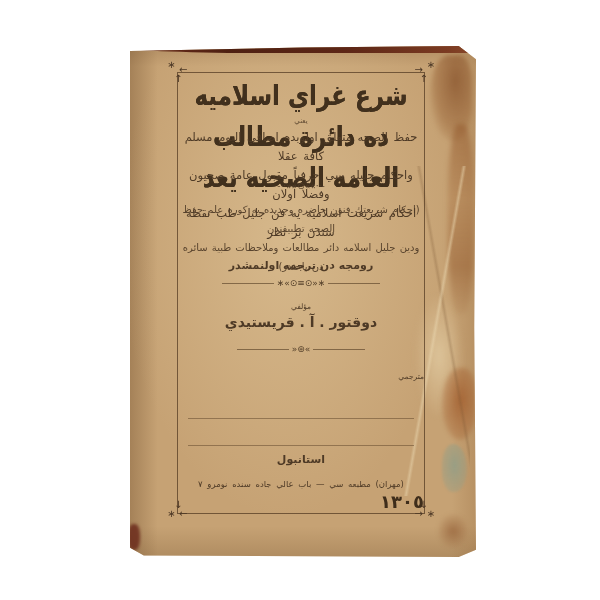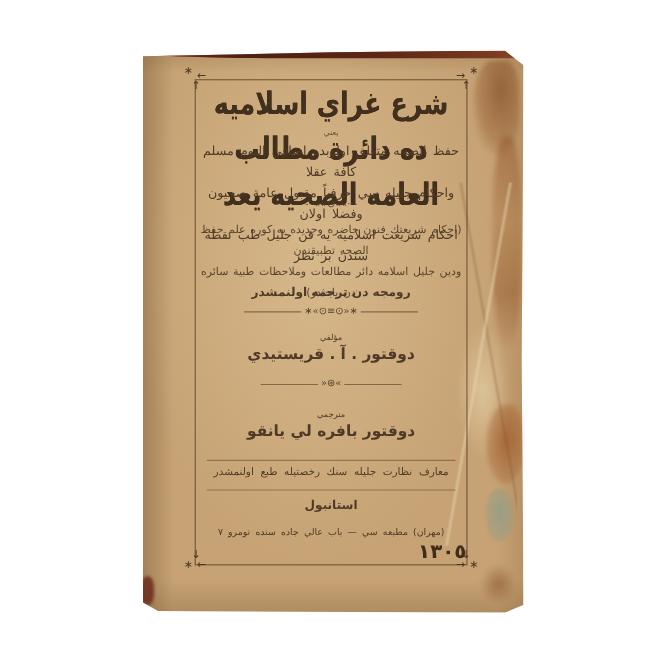--- a/index.html
+++ b/index.html
@@ -95,21 +95,21 @@
   .divider1{top:108px;font-size:9px;direction:ltr;color:#55402a;}
   .para2{top:127px;font-size:10px;line-height:19px;word-spacing:1px;opacity:.92;}
   .translated{top:186px;font-size:11px;font-weight:bold;}
   .hr-orn{position:absolute;left:18%;right:18%;display:flex;align-items:center;direction:ltr;color:#55402a;}
   .hr-orn .seg{flex:1;border-top:1px solid rgba(80,56,32,.6);}
   .hr-orn .mid{font-size:9px;padding:0 3px;line-height:1;}
   .divider2{top:206px;}
   .divider3{top:272px;left:24%;right:24%;}
   .author-label{top:229px;font-size:7.5px;}
   .author-name{top:241px;font-size:14px;font-weight:600;}
-  .translator-label{top:299px;font-size:7.5px;}
+  .translator-label{top:299px;font-size:7.5px;text-align:right;}
   .translator-name{top:311px;font-size:14px;font-weight:600;}
   .rule{position:absolute;left:4%;right:4%;border-top:1px solid rgba(80,56,32,.45);}
   .rule1{top:345px;}
   .rule2{top:372px;}
   .license{top:351px;font-size:9.5px;word-spacing:3px;}
   .city{top:380px;font-size:11px;font-weight:700;}
   .printer{top:406px;font-size:8.5px;word-spacing:2px;text-align:center;}
   .year{top:418px;font-size:18px;font-weight:bold;letter-spacing:2px;color:#3e2d1b;text-align:right;}
 </style>
 </head>
@@ -171,24 +171,22 @@
       <div class="tline author-label">مؤلفي</div>
       <div class="tline author-name">دوقتور . آ . قريستيدي</div>
 
       <div class="hr-orn divider3">
         <span class="seg"></span>
         <span class="mid">»⊛«</span>
         <span class="seg"></span>
       </div>
 
       <div class="tline translator-label">مترجمي</div>
-      <div class="tline translator-name">دوقتور بافره لي يانقو</div>
 
       <div class="rule rule1"></div>
-      <div class="tline license">معارف نظارت جليله سنك رخصتيله طبع اولنمشدر</div>
       <div class="rule rule2"></div>
 
       <div class="tline city">استانبول</div>
       <div class="tline printer">(مهران) مطبعه سي — باب عالي جاده سنده نومرو ٧</div>
       <div class="tline year">١٣٠٥</div>
 
     </div>
   </div>
 </div>
 

